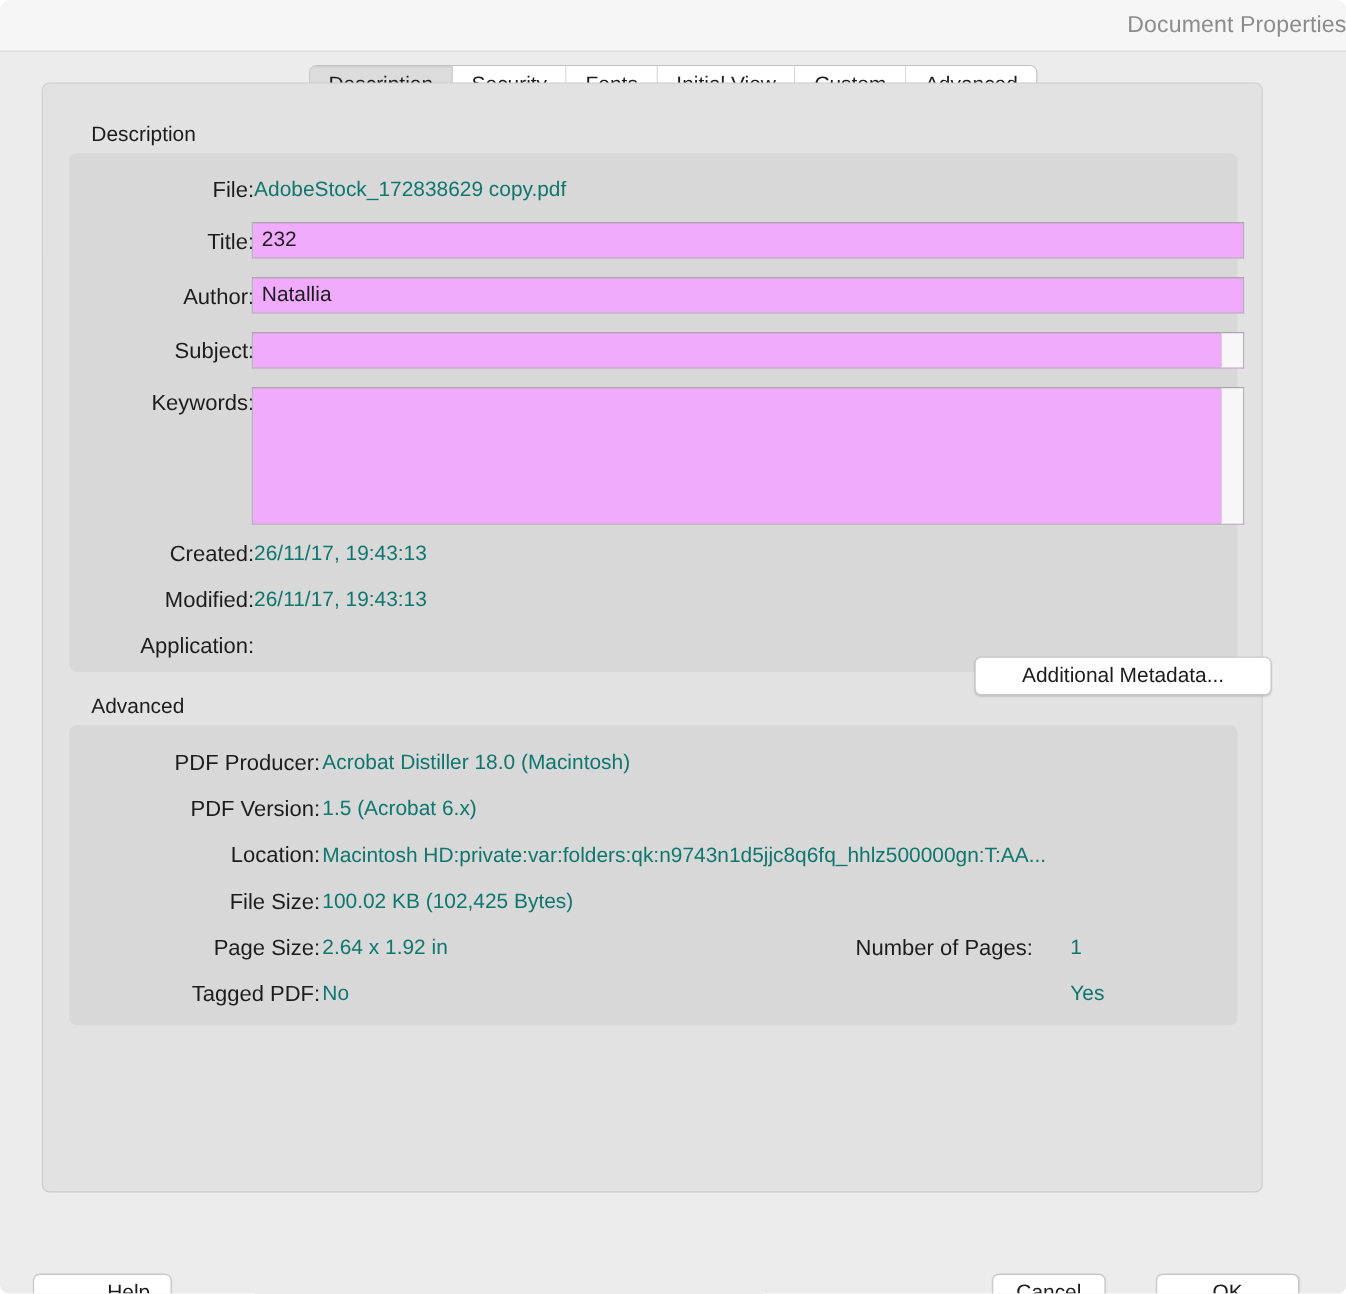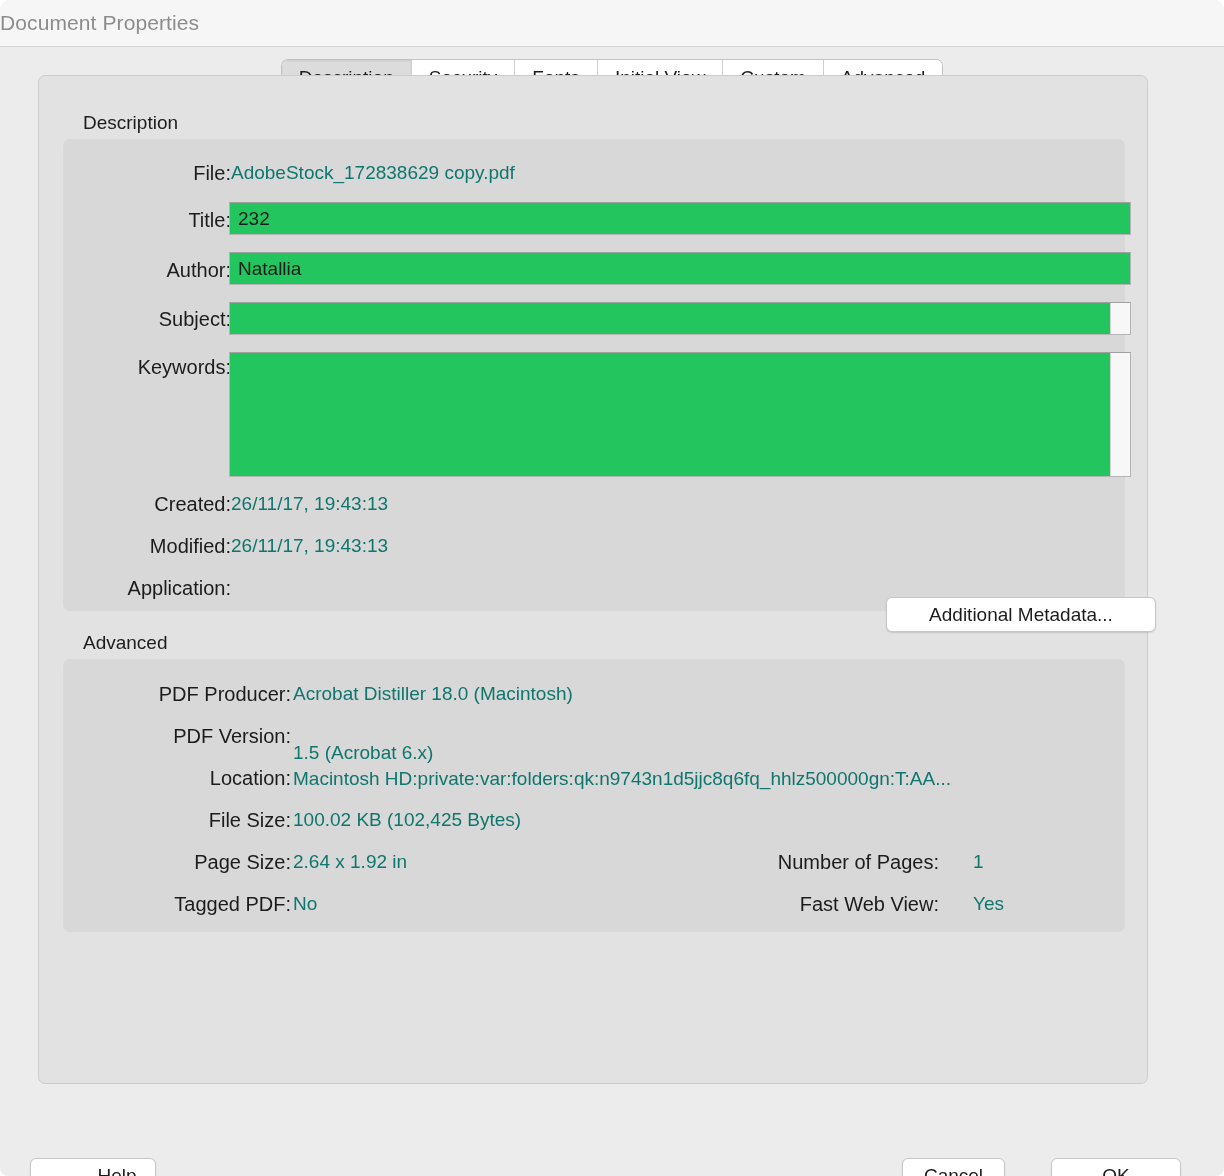--- a/index.html
+++ b/index.html
@@ -23,21 +23,21 @@
 
   
   #titlebar {
     position: absolute;
     left: 0; top: 0;
     width: 1224px; height: 47px;
     background: #f6f6f6;
     border-bottom: 1px solid #d5d5d5;
     display: flex;
     align-items: center;
-    justify-content: flex-start;
+    justify-content: flex-end;
   }
   #titlebar .title-text {
     font-size: 21px;
     color: #8c8c8c;
     letter-spacing: 0.1px;
   }
 
   
   #tabbar {
     position: absolute;
@@ -113,21 +113,21 @@
   .row-value {
     position: absolute;
     font-size: 19px;
     color: #0f766e;
     white-space: nowrap;
   }
 
   
   .field {
     position: absolute;
-    background: #22c55e;
+    background: #f0abfc;
     border: 1px solid #b4b4b4;
     border-top-color: #a0a0a0;
     font-size: 19px;
     color: #1c1c1c;
     font-family: "Liberation Sans", sans-serif;
     padding: 0 8px;
     outline: none;
   }
   .field.has-gutter {
     padding-right: 26px;
@@ -220,36 +220,35 @@
 
     <div class="btn" id="btn-metadata">Additional Metadata...</div>
 
     <div class="group-label" id="adv-label">Advanced</div>
     <div class="group-box" id="adv-box"></div>
 
     <div class="row-label" style="left:30px; top:607px; width:222px;">PDF Producer:</div>
     <div class="row-value" style="left:254px; top:607px;">Acrobat Distiller 18.0 (Macintosh)</div>
 
     <div class="row-label" style="left:30px; top:649px; width:222px;">PDF Version:</div>
-    <div class="row-value" style="left:254px; top:649px;margin-top:17px;">1.5 (Acrobat 6.x)</div>
+    <div class="row-value" style="left:254px; top:649px;">1.5 (Acrobat 6.x)</div>
 
     <div class="row-label" style="left:30px; top:691px; width:222px;">Location:</div>
     <div class="row-value" style="left:254px; top:692px;">Macintosh HD:private:var:folders:qk:n9743n1d5jjc8q6fq_hhlz500000gn:T:AA...</div>
 
     <div class="row-label" style="left:30px; top:733px; width:222px;">File Size:</div>
     <div class="row-value" style="left:254px; top:733px;">100.02 KB (102,425 Bytes)</div>
 
     <div class="row-label" style="left:30px; top:775px; width:222px;">Page Size:</div>
     <div class="row-value" style="left:254px; top:775px;">2.64 x 1.92 in</div>
     <div class="row-label" style="left:480px; top:775px; width:420px;">Number of Pages:</div>
     <div class="row-value" style="left:934px; top:775px;">1</div>
 
     <div class="row-label" style="left:30px; top:817px; width:222px;">Tagged PDF:</div>
     <div class="row-value" style="left:254px; top:817px;">No</div>
-    <div class="row-label" style="left:480px; top:817px; width:420px;">Fast Web View:</div>
     <div class="row-value" style="left:934px; top:817px;">Yes</div>
 
   </div>
 
   <div class="btn" id="btn-help">Help</div>
   <div class="btn" id="btn-cancel">Cancel</div>
   <div class="btn" id="btn-ok">OK</div>
 
 </div>
 

